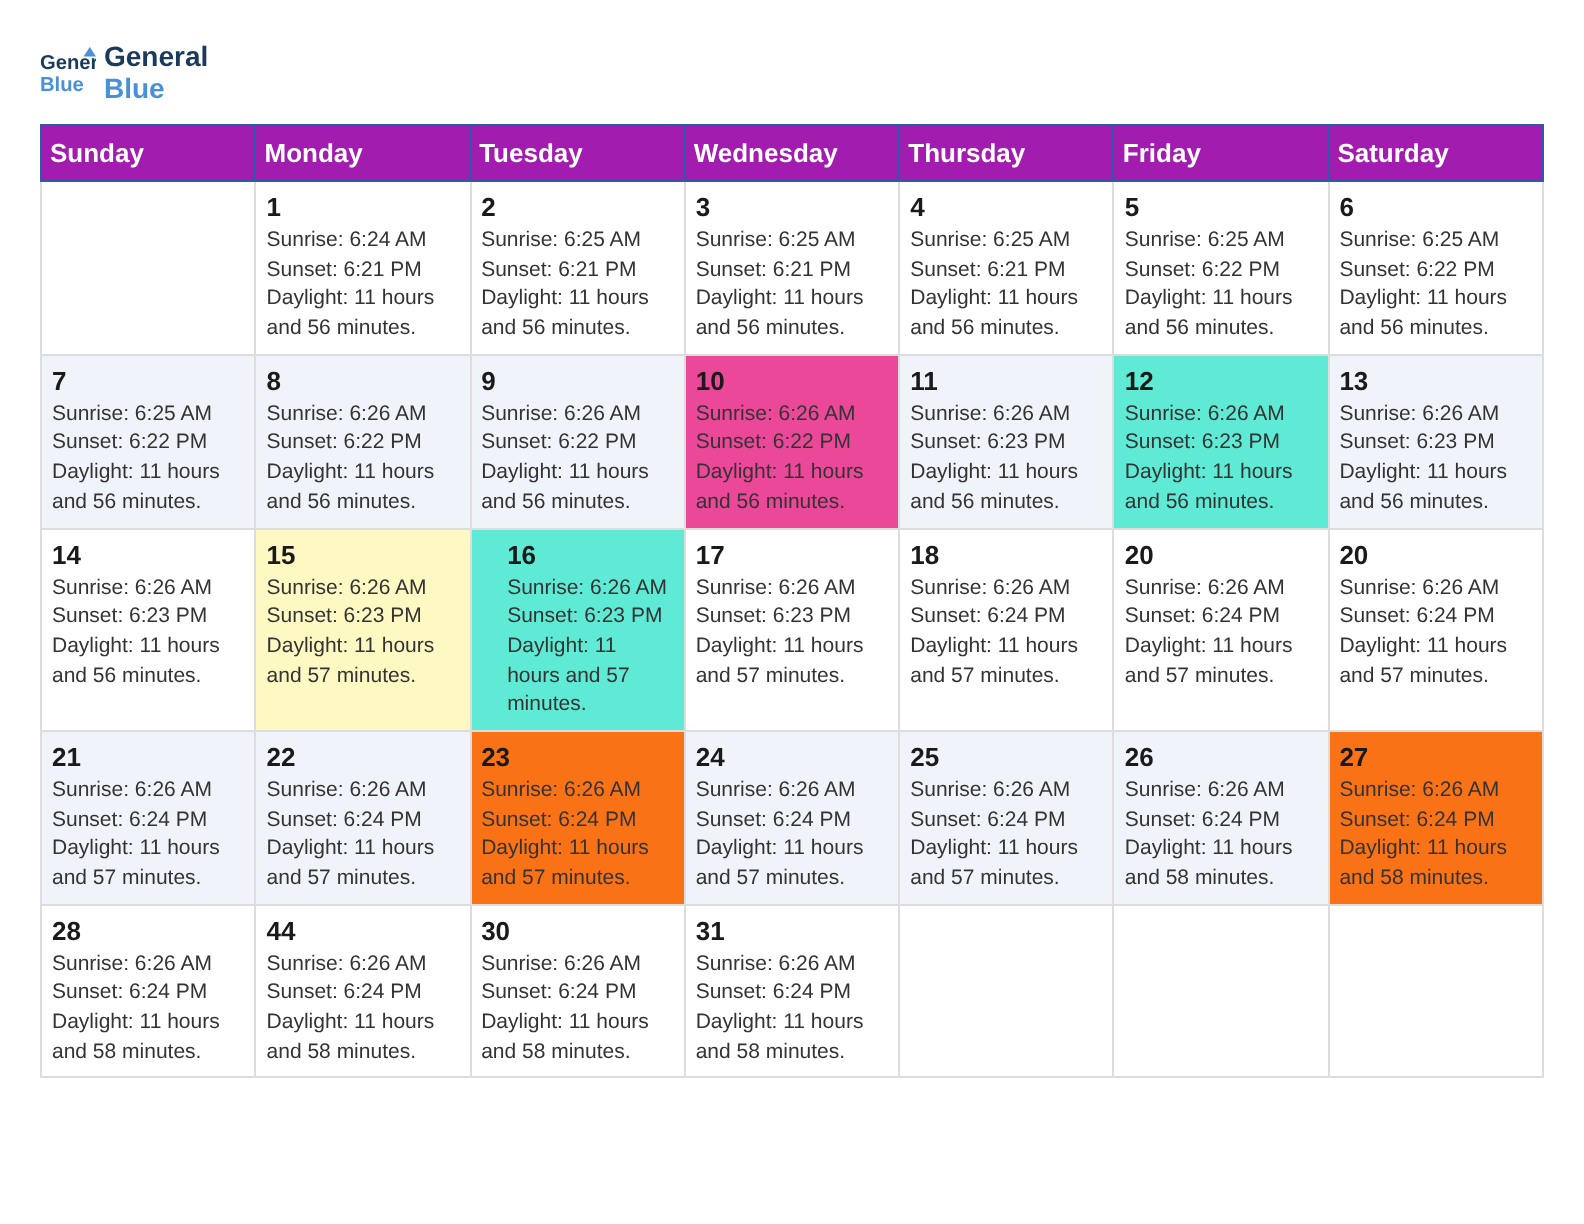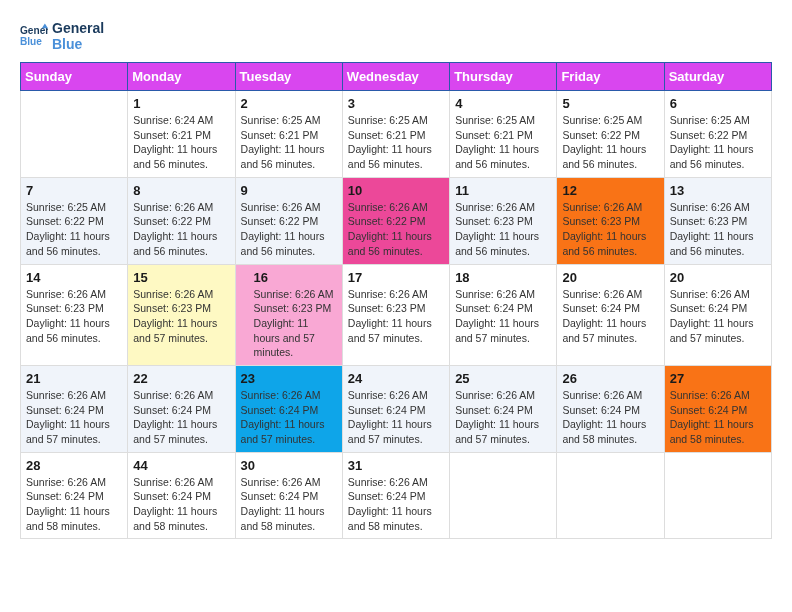--- a/index.html
+++ b/index.html
@@ -37,21 +37,21 @@
     .location-title {
       font-size: 16px;
       color: #333;
     }
     table {
       width: 100%;
       border-collapse: collapse;
       font-size: 11px;
     }
     thead tr th {
-      background-color: #d946ef;
+      background-color: #a21caf;
       color: #fff;
       padding: 6px 4px;
       text-align: left;
       font-size: 13px;
       font-weight: bold;
       border: 1px solid #2a5aaa;
     }
     tbody tr {
       border-bottom: 1px solid #ccc;
     }
@@ -174,21 +174,21 @@
           <div class="day-info" style="white-space: pre-line;">Sunrise: 6:26 AM
 Sunset: 6:22 PM
 Daylight: 11 hours and 56 minutes.</div>
         </td>
         <td style="background-color: rgb(240, 244, 250);">
           <span class="day-number">11</span>
           <div class="day-info" style="white-space: pre-line;">Sunrise: 6:26 AM
 Sunset: 6:23 PM
 Daylight: 11 hours and 56 minutes.</div>
         </td>
-        <td style="background-color: #f97316;">
+        <td style="background-color: #5eead4;">
           <span class="day-number">12</span>
           <div class="day-info" style="white-space: pre-line;">Sunrise: 6:26 AM
 Sunset: 6:23 PM
 Daylight: 11 hours and 56 minutes.</div>
         </td>
         <td style="background-color: rgb(240, 244, 250);">
           <span class="day-number">13</span>
           <div class="day-info" style="white-space: pre-line;">Sunrise: 6:26 AM
 Sunset: 6:23 PM
 Daylight: 11 hours and 56 minutes.</div>
@@ -200,21 +200,21 @@
           <div class="day-info" style="white-space: pre-line;">Sunrise: 6:26 AM
 Sunset: 6:23 PM
 Daylight: 11 hours and 56 minutes.</div>
         </td>
         <td style="background-color: #fef9c3;">
           <span class="day-number">15</span>
           <div class="day-info" style="white-space: pre-line;">Sunrise: 6:26 AM
 Sunset: 6:23 PM
 Daylight: 11 hours and 57 minutes.</div>
         </td>
-        <td style="background-color: #f9a8d4; padding-left: 18px;">
+        <td style="background-color: #5eead4; padding-left: 18px;">
           <span class="day-number">16</span>
           <div class="day-info" style="white-space: pre-line;">Sunrise: 6:26 AM
 Sunset: 6:23 PM
 Daylight: 11 hours and 57 minutes.</div>
         </td>
         <td style="background-color: rgb(255, 255, 255);">
           <span class="day-number">17</span>
           <div class="day-info" style="white-space: pre-line;">Sunrise: 6:26 AM
 Sunset: 6:23 PM
 Daylight: 11 hours and 57 minutes.</div>
@@ -244,21 +244,21 @@
           <div class="day-info" style="white-space: pre-line;">Sunrise: 6:26 AM
 Sunset: 6:24 PM
 Daylight: 11 hours and 57 minutes.</div>
         </td>
         <td style="background-color: rgb(240, 244, 250);">
           <span class="day-number">22</span>
           <div class="day-info" style="white-space: pre-line;">Sunrise: 6:26 AM
 Sunset: 6:24 PM
 Daylight: 11 hours and 57 minutes.</div>
         </td>
-        <td style="background-color: #0ea5e9;">
+        <td style="background-color: #f97316;">
           <span class="day-number">23</span>
           <div class="day-info" style="white-space: pre-line;">Sunrise: 6:26 AM
 Sunset: 6:24 PM
 Daylight: 11 hours and 57 minutes.</div>
         </td>
         <td style="background-color: rgb(240, 244, 250);">
           <span class="day-number">24</span>
           <div class="day-info" style="white-space: pre-line;">Sunrise: 6:26 AM
 Sunset: 6:24 PM
 Daylight: 11 hours and 57 minutes.</div>

